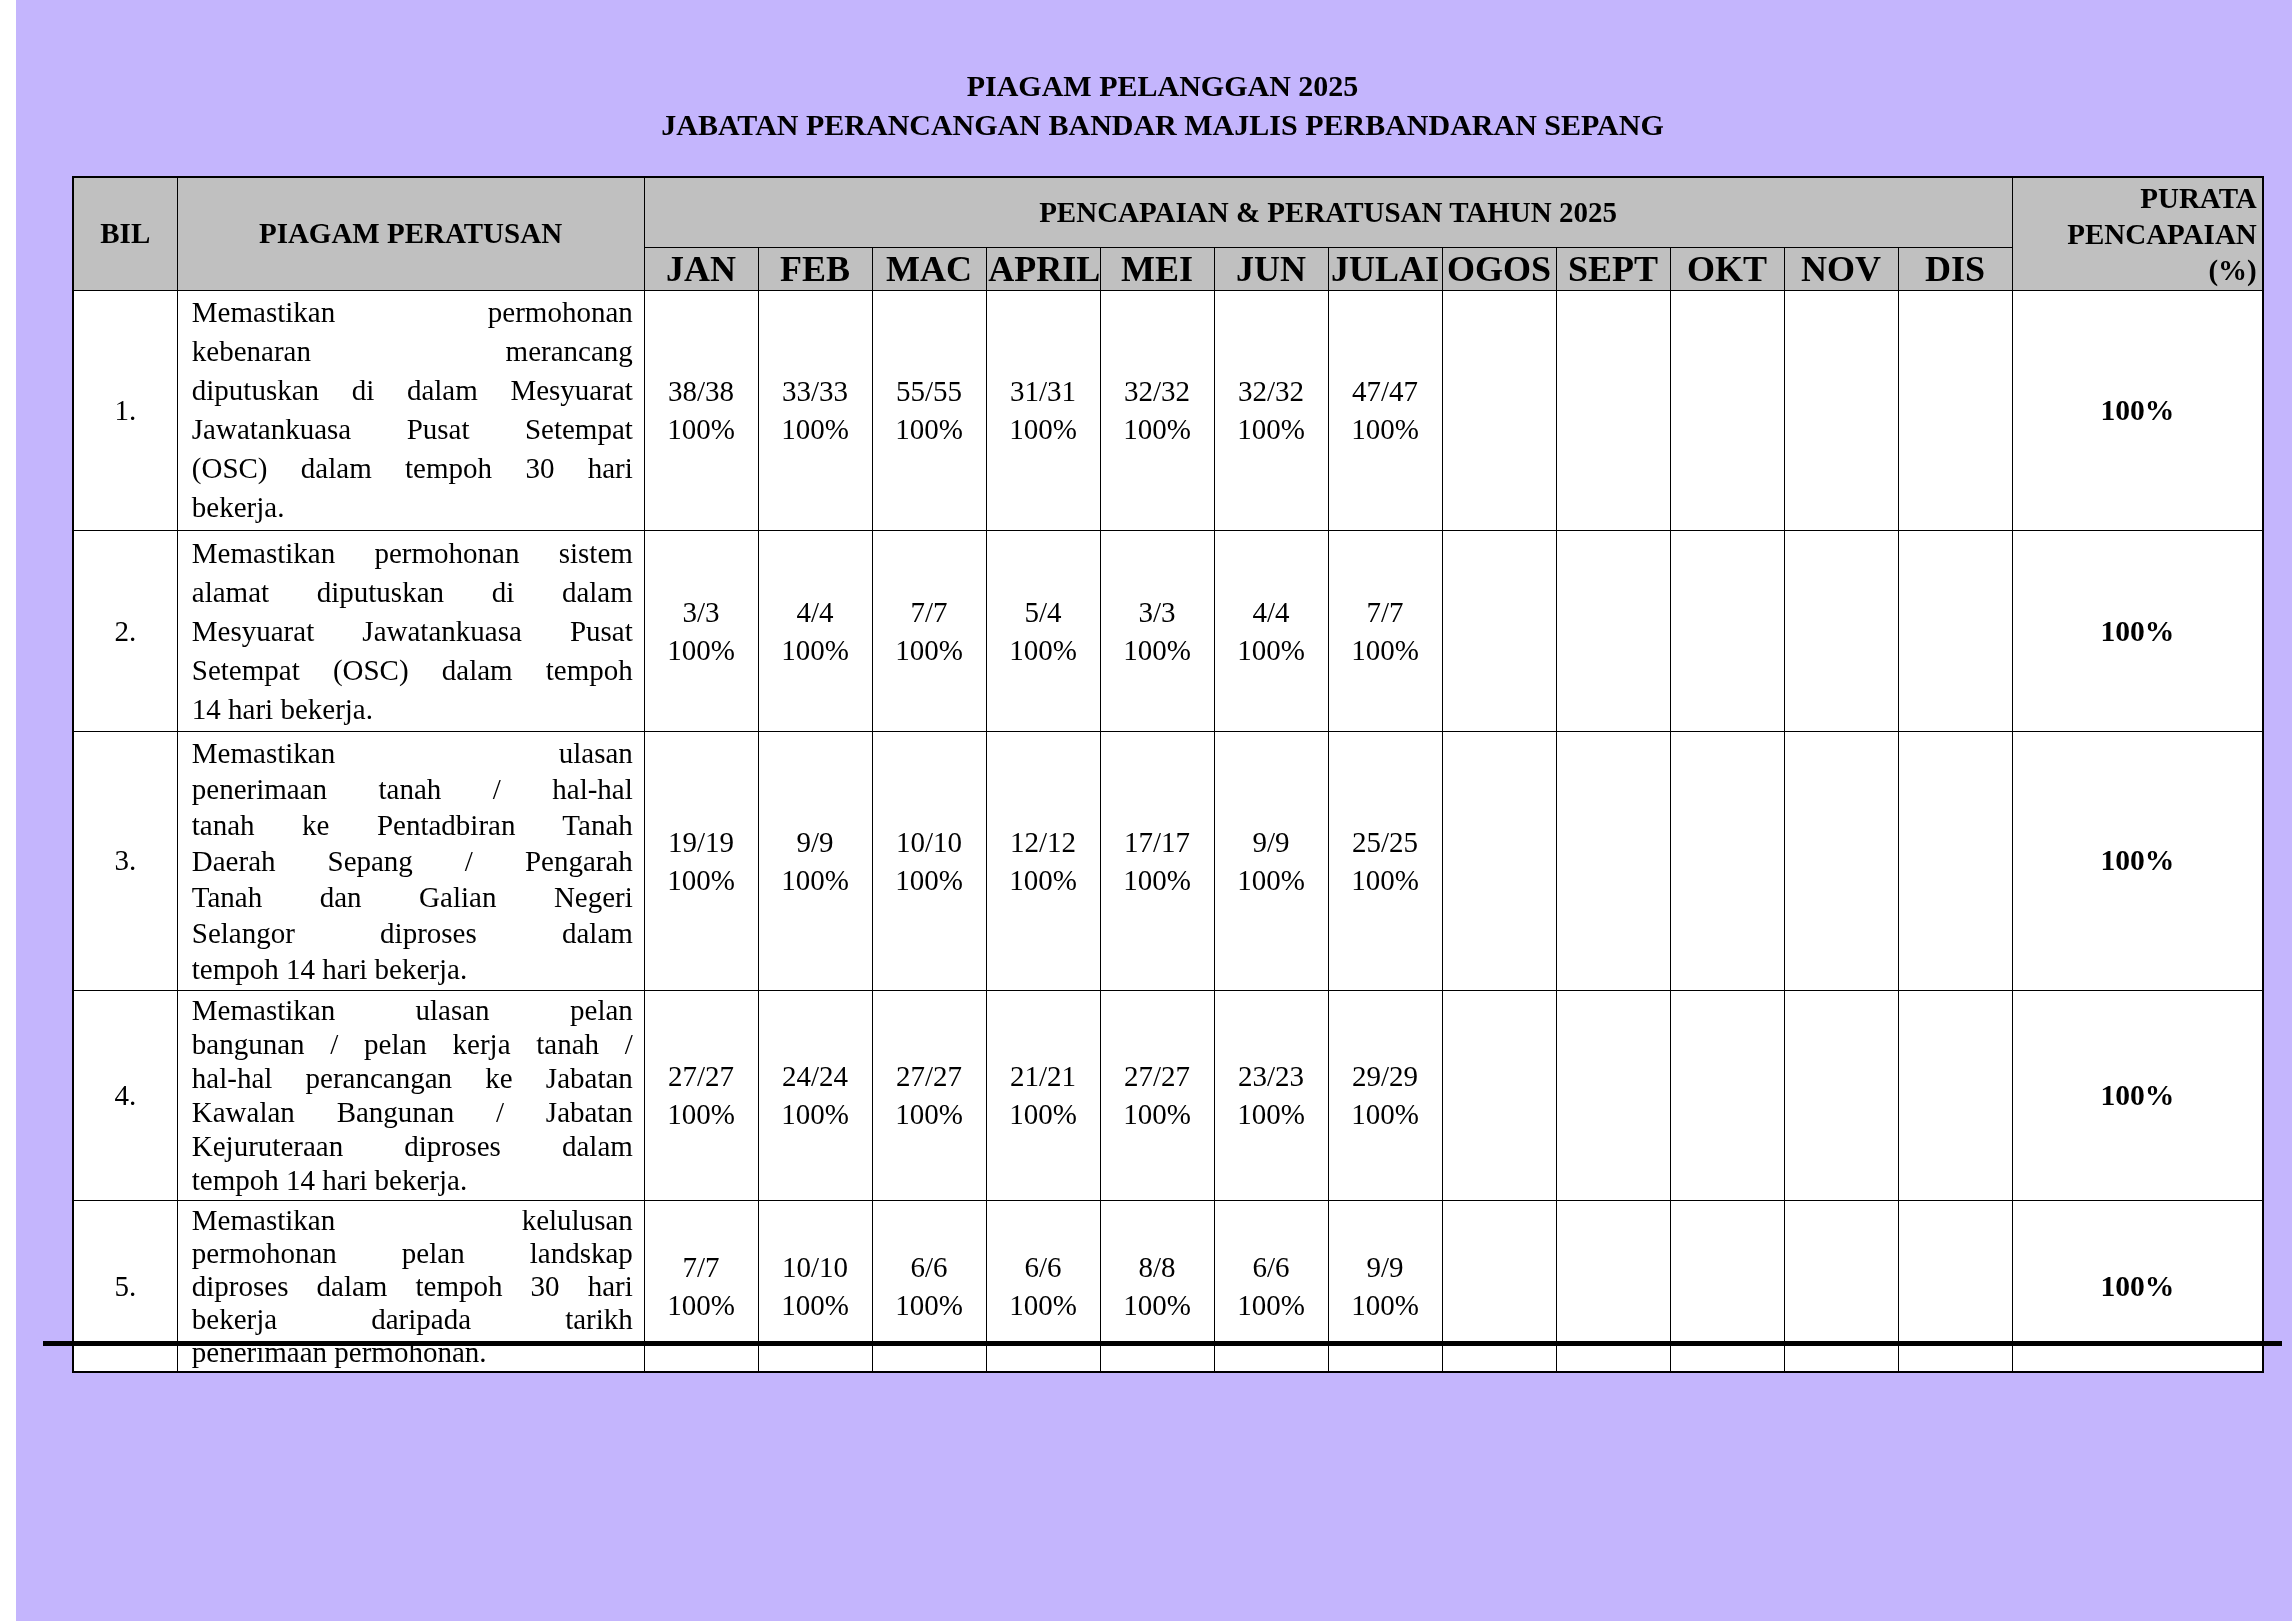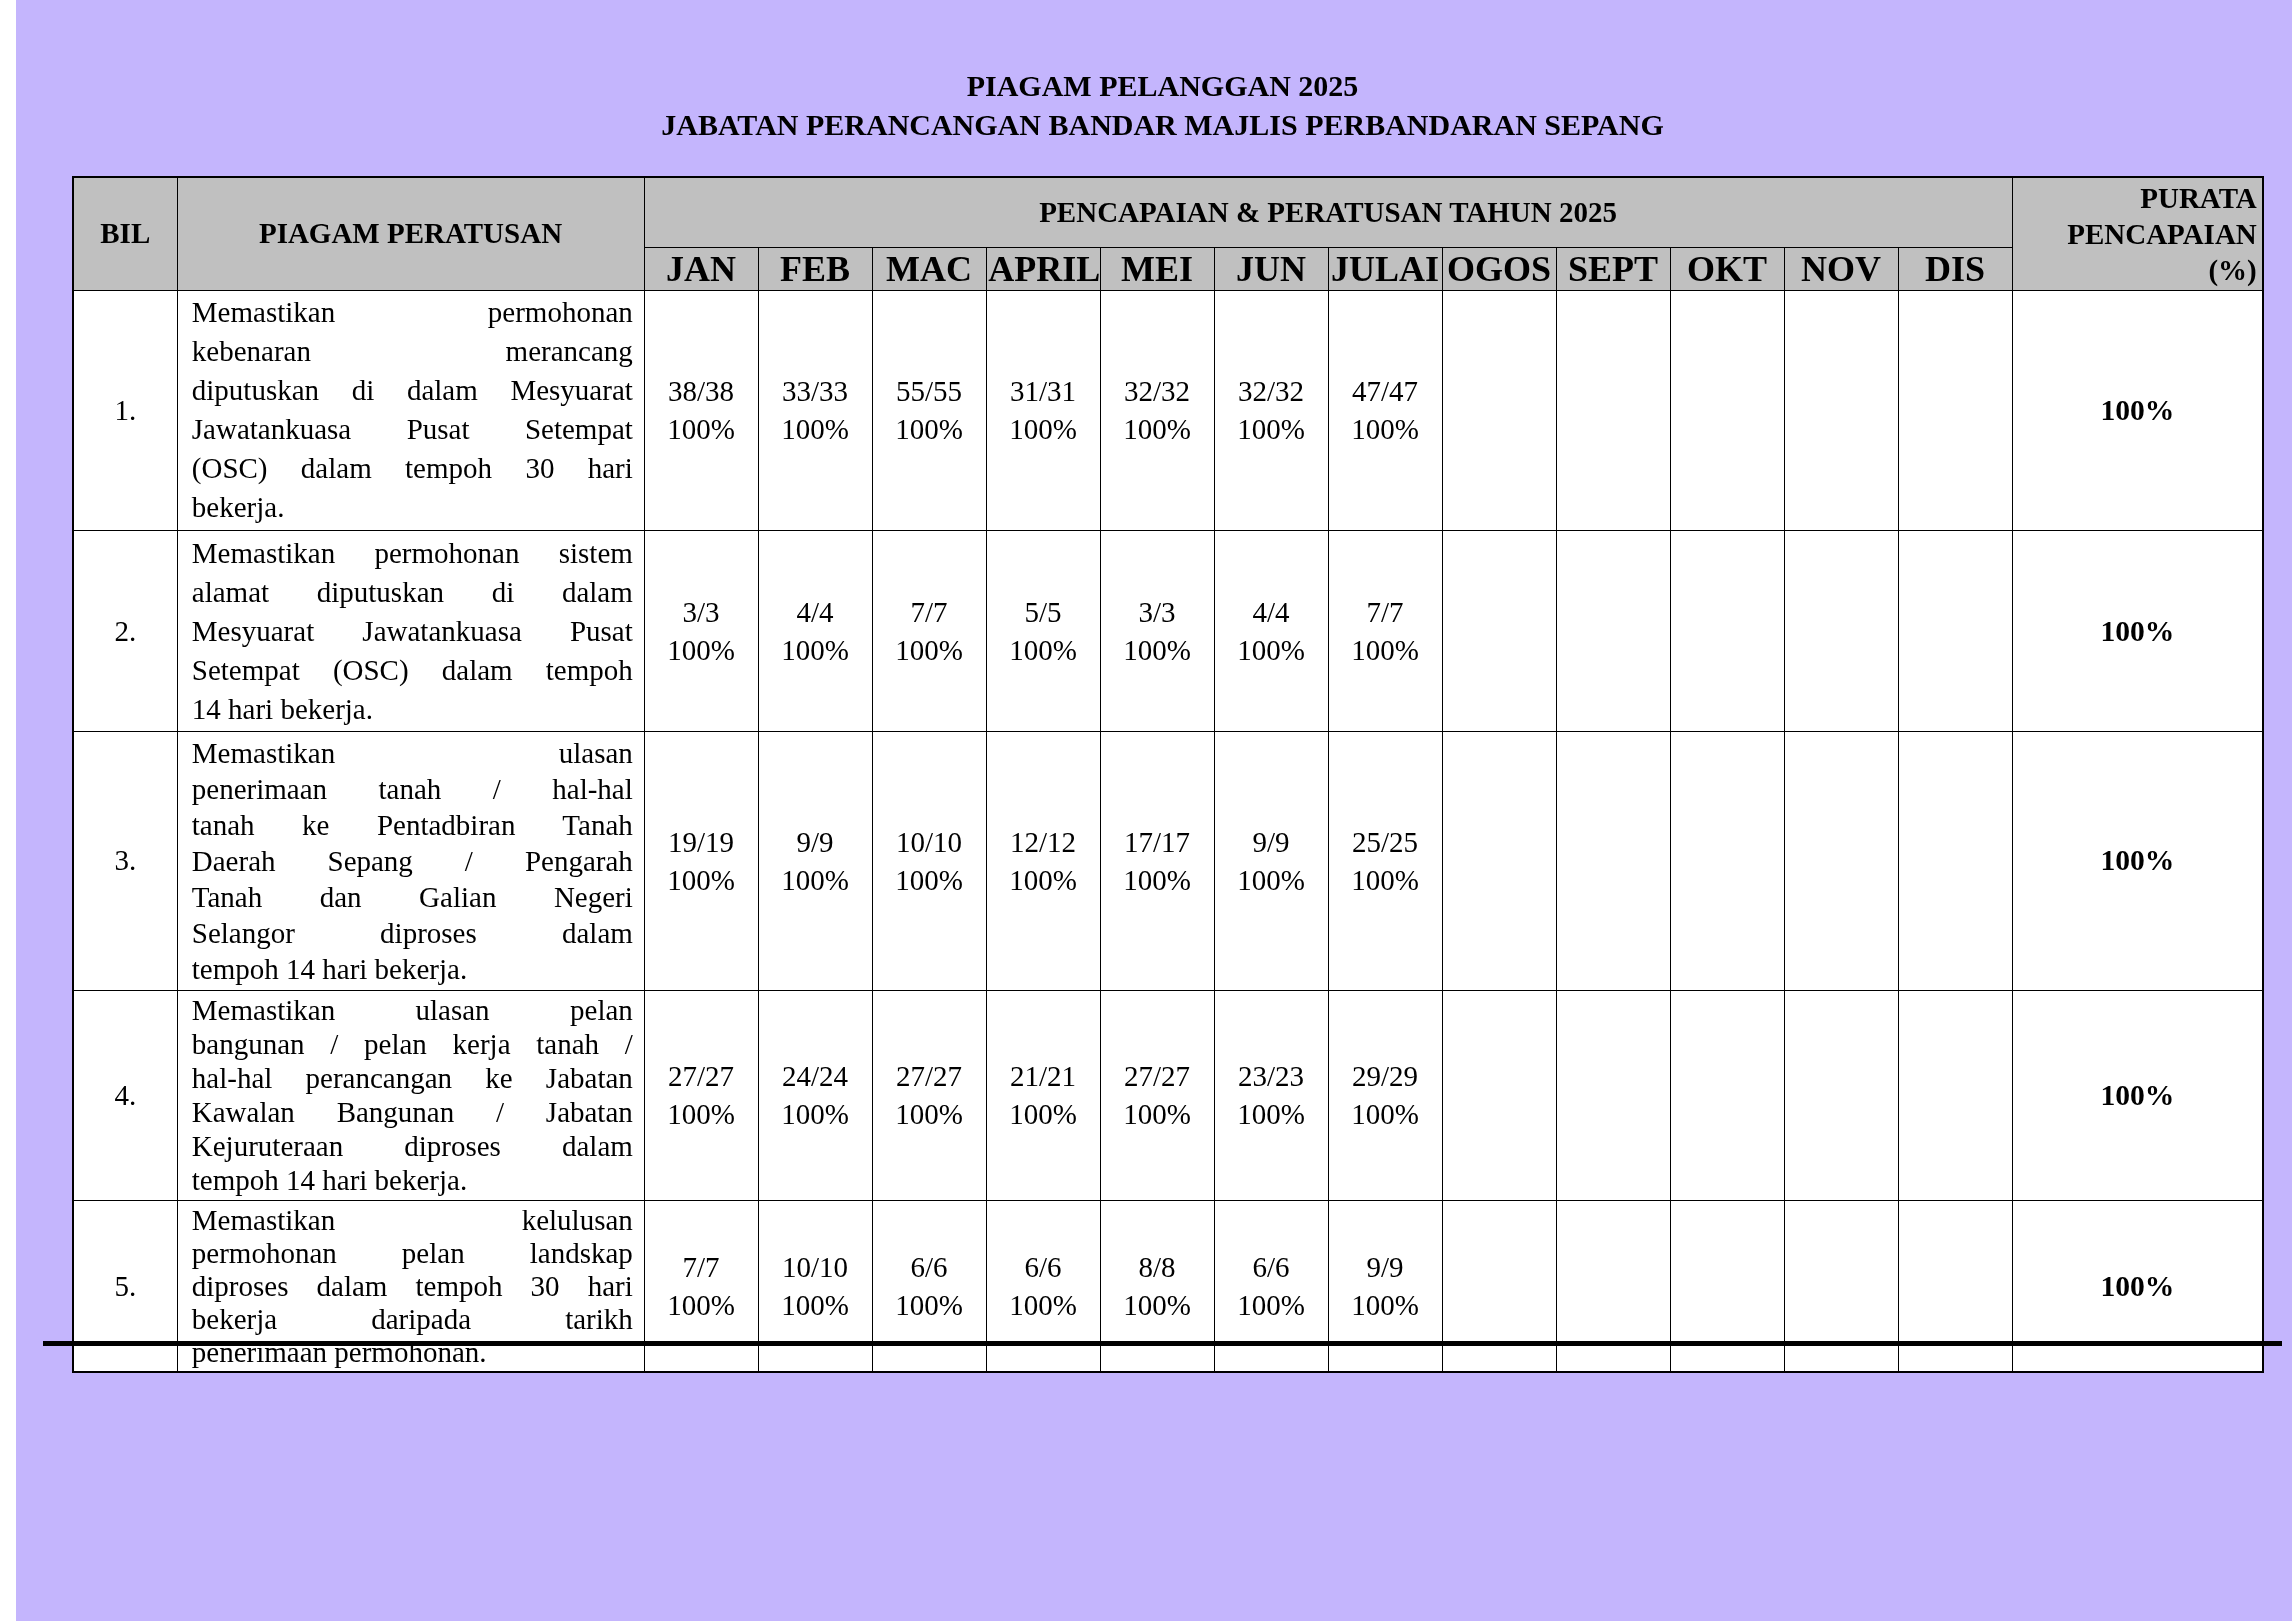--- a/index.html
+++ b/index.html
@@ -205,21 +205,21 @@
           </td>
           <td class="val">
             <div class="ratio">4/4</div>
             <div class="percent">100%</div>
           </td>
           <td class="val">
             <div class="ratio">7/7</div>
             <div class="percent">100%</div>
           </td>
           <td class="val">
-            <div class="ratio">5/5</div>
+            <div class="ratio">5/4</div>
             <div class="percent">100%</div>
           </td>
           <td class="val">
             <div class="ratio">3/3</div>
             <div class="percent">100%</div>
           </td>
           <td class="val">
             <div class="ratio">4/4</div>
             <div class="percent">100%</div>
           </td>

